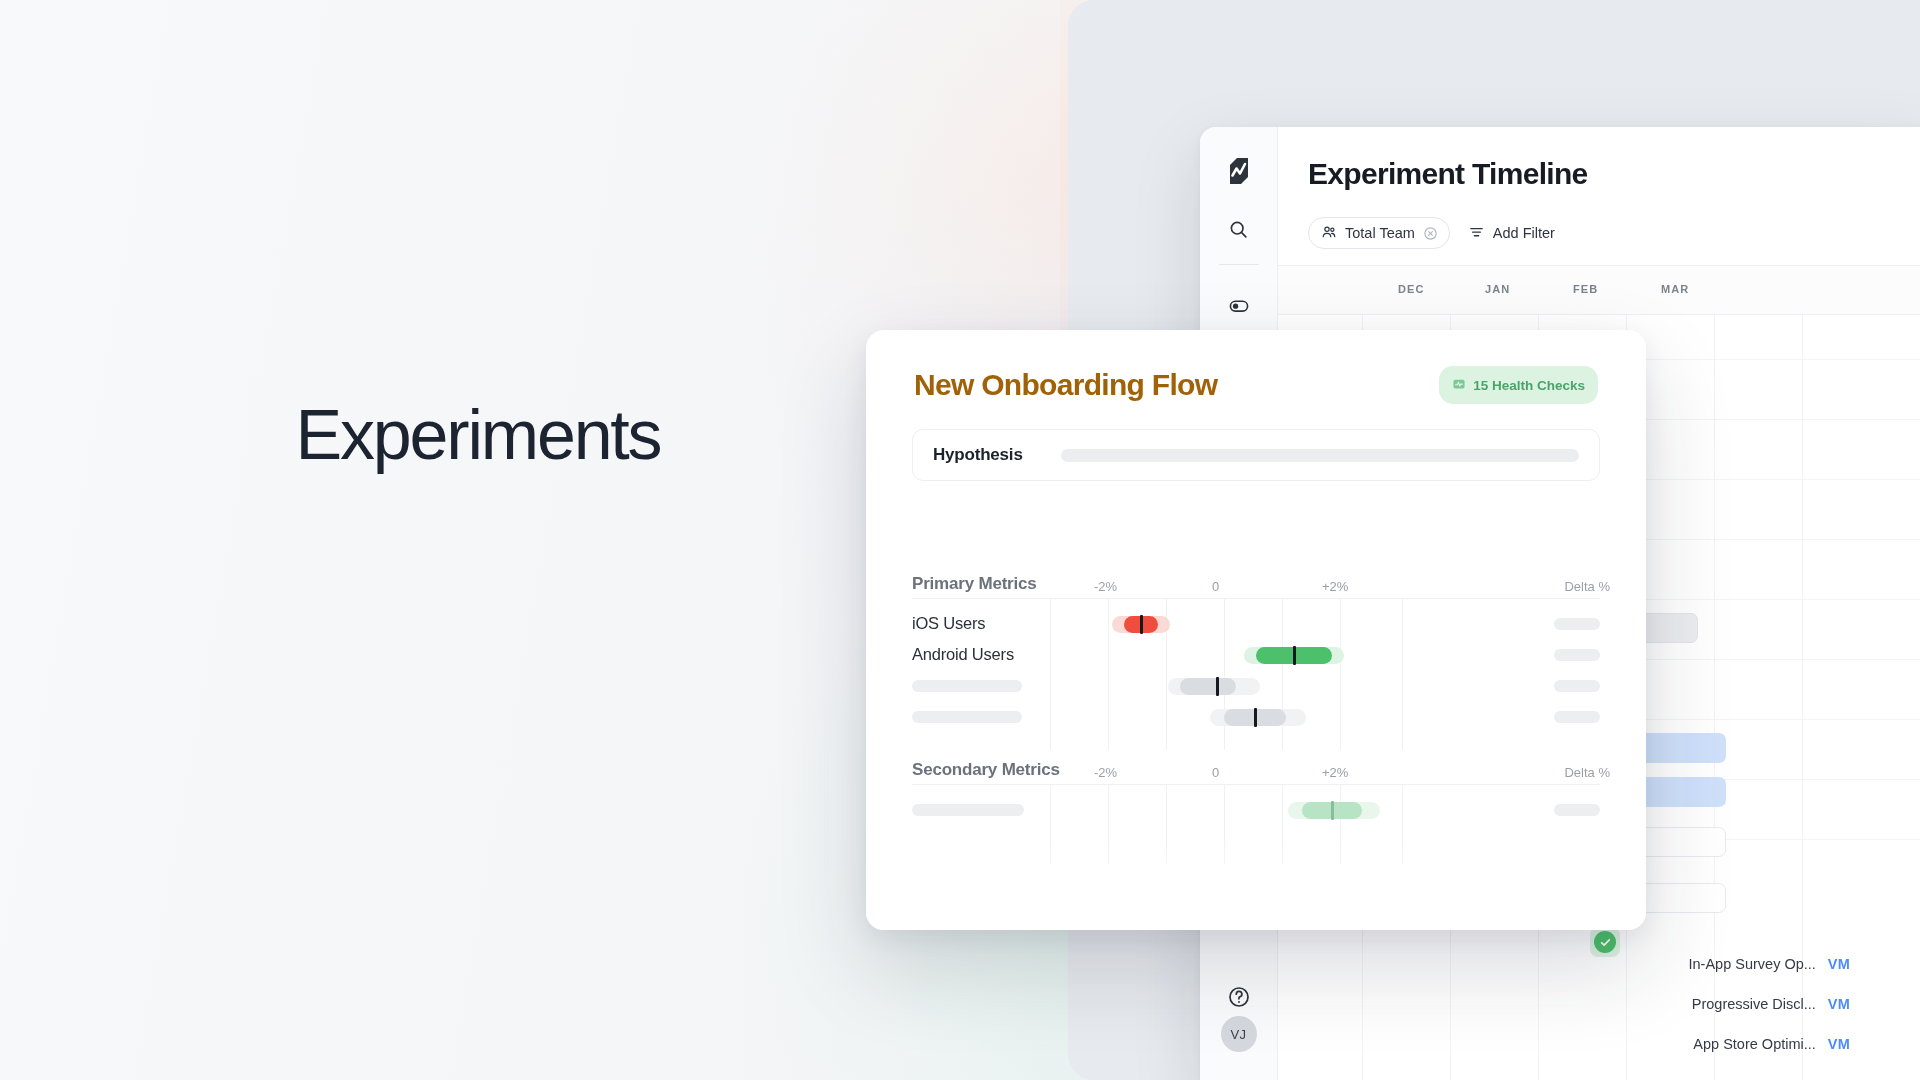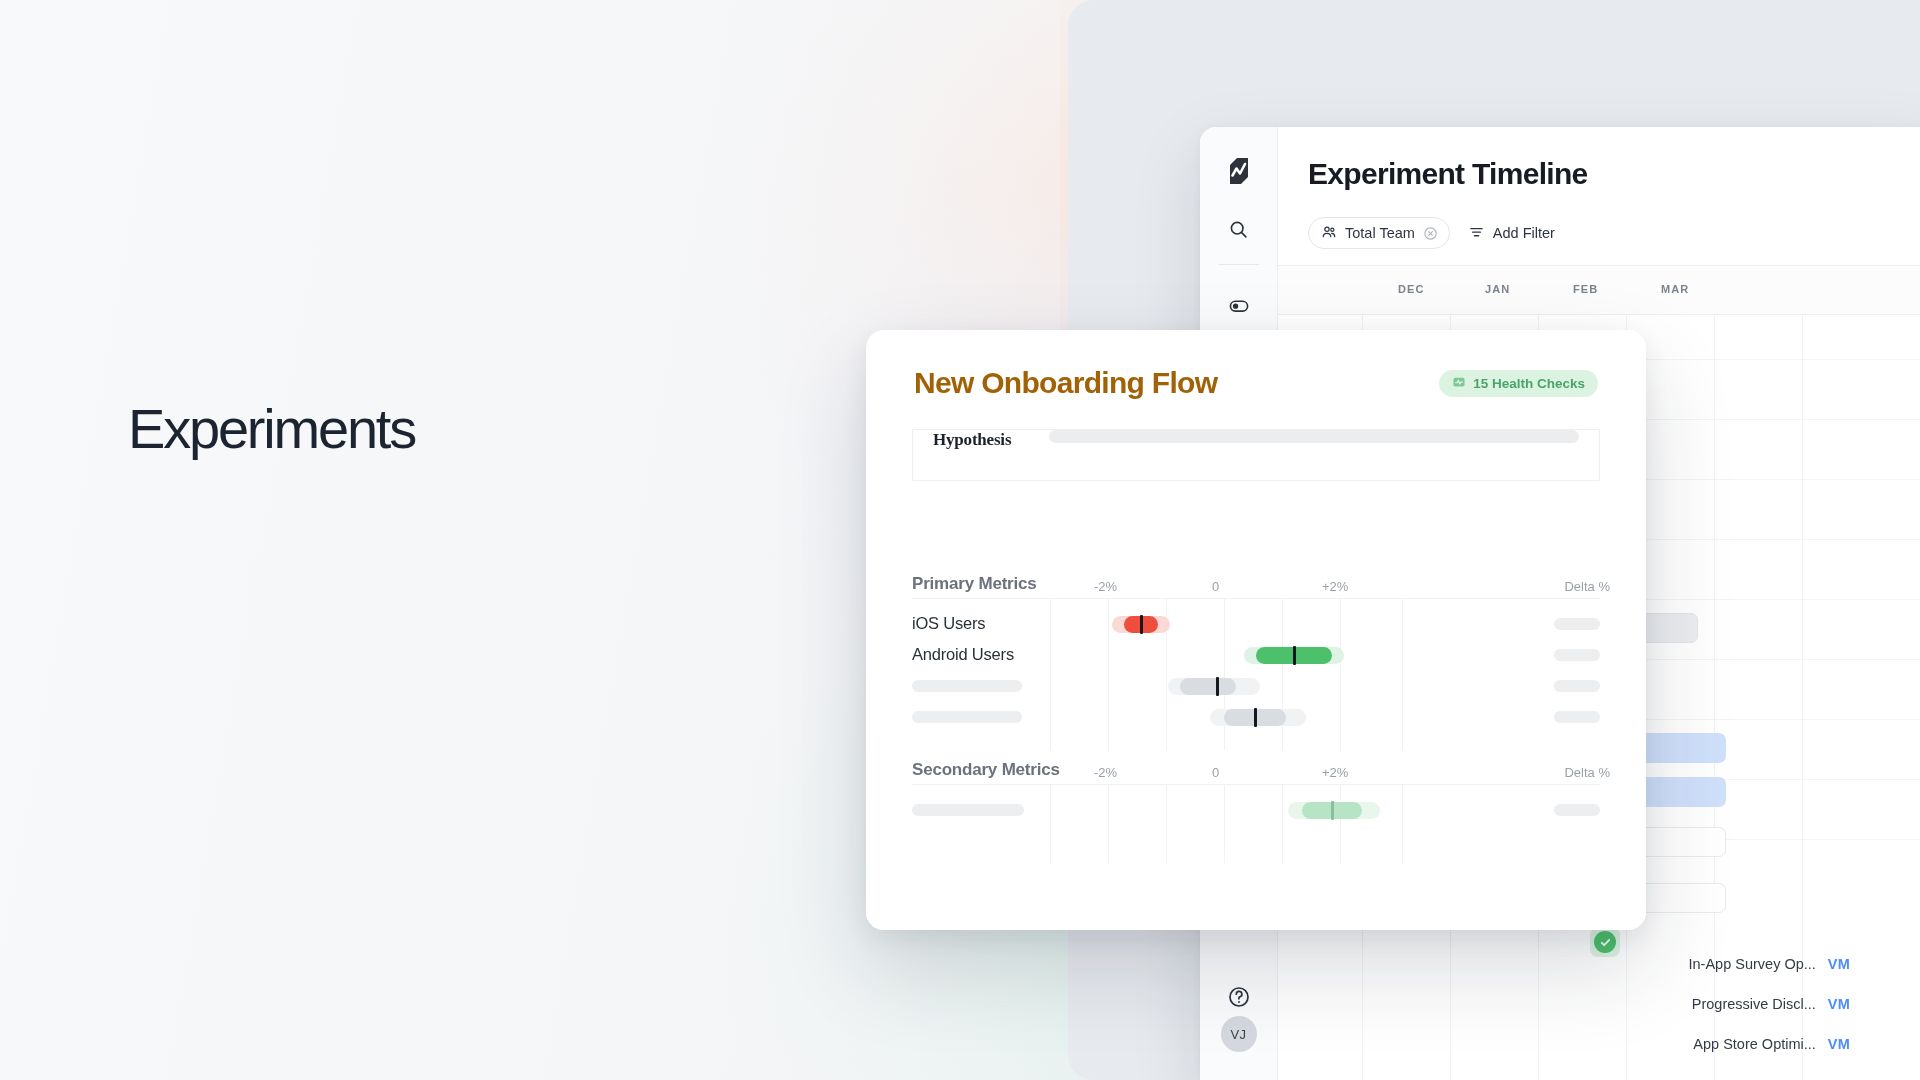--- a/index.html
+++ b/index.html
@@ -22,22 +22,22 @@
       linear-gradient(135deg, #f7f8fa 0%, #f2f4f6 48%, #eef1f3 100%);
   }
   .bg-sheen {
     position: absolute; left: 0; top: 0; width: 1060px; height: 1080px;
     background: linear-gradient(100deg, #f8f9fb 0%, #f5f6f8 60%, rgba(245,246,248,0) 100%);
   }
 
   
   .hero { position: absolute; left: 128px; top: 400px; width: 700px; }
   .hero-title {
-    font-size: 56px; line-height: 1.02; letter-spacing: -2.2px;
-    font-weight: 400; color: #1b2430;
+    font-size: 70px; line-height: 1.02; letter-spacing: -2.2px;
+    font-weight: 400; color: #1b2430; text-align: center;
   }
   .hero-sub {
     margin-top: 34px;
     font-size: 29px; line-height: 1.42; letter-spacing: -0.25px;
     font-weight: 400; color: #232a33; max-width: 600px;
   }
 
   
   .app-shadowpad {
     position: absolute; left: 1068px; top: 0px;
@@ -153,29 +153,29 @@
   .modal-fade {
     position: absolute; left: 0; right: 0; bottom: 0; height: 88px;
     background: linear-gradient(to bottom, rgba(255,255,255,0) 0%, #ffffff 78%);
     pointer-events: none;
   }
 
   .m-head { position: absolute; left: 48px; right: 48px; top: 36px; display: flex; align-items: center; justify-content: space-between; }
   .m-title { font-size: 30px; font-weight: 700; letter-spacing: -0.7px; color: #a16207; }
   .m-badge {
     display: inline-flex; align-items: center; gap: 7px;
-    height: 27px; padding: 0 13px; border-radius: 14px;
+    height: 38px; padding: 0 13px; border-radius: 14px;
     background: #dcf3e2; color: #4aa469;
     font-size: 13.5px; font-weight: 600;
   }
 
   .m-panel {
     position: absolute; left: 46px; right: 46px;
-    border: 1px solid #eceef1; border-radius: 1px;
-    background: #fff; display: flex; align-items: flex-start; font-family: Liberation Serif, serif;
+    border: 1px solid #eceef1; border-radius: 11px;
+    background: #fff; display: flex; align-items: center;
   }
   .p-hypo { top: 99px; height: 52px; padding: 0 20px; }
   .p-expo { top: 165px; height: 52px; padding: 0 20px; }
   .p-label { font-size: 17px; font-weight: 700; color: #1b222b; letter-spacing: -0.2px; }
   .skel { background: #ebedef; border-radius: 20px; }
   .hypo-skel { height: 13px; flex: 1; margin-left: 38px; }
 
   .legend { margin-left: auto; display: flex; align-items: center; gap: 0; }
   .leg-item { display: flex; align-items: center; gap: 8px; padding: 0 18px; font-size: 14.5px; color: #3a414b; }
   .leg-sep { width: 1px; height: 17px; background: #e7e9ec; }

